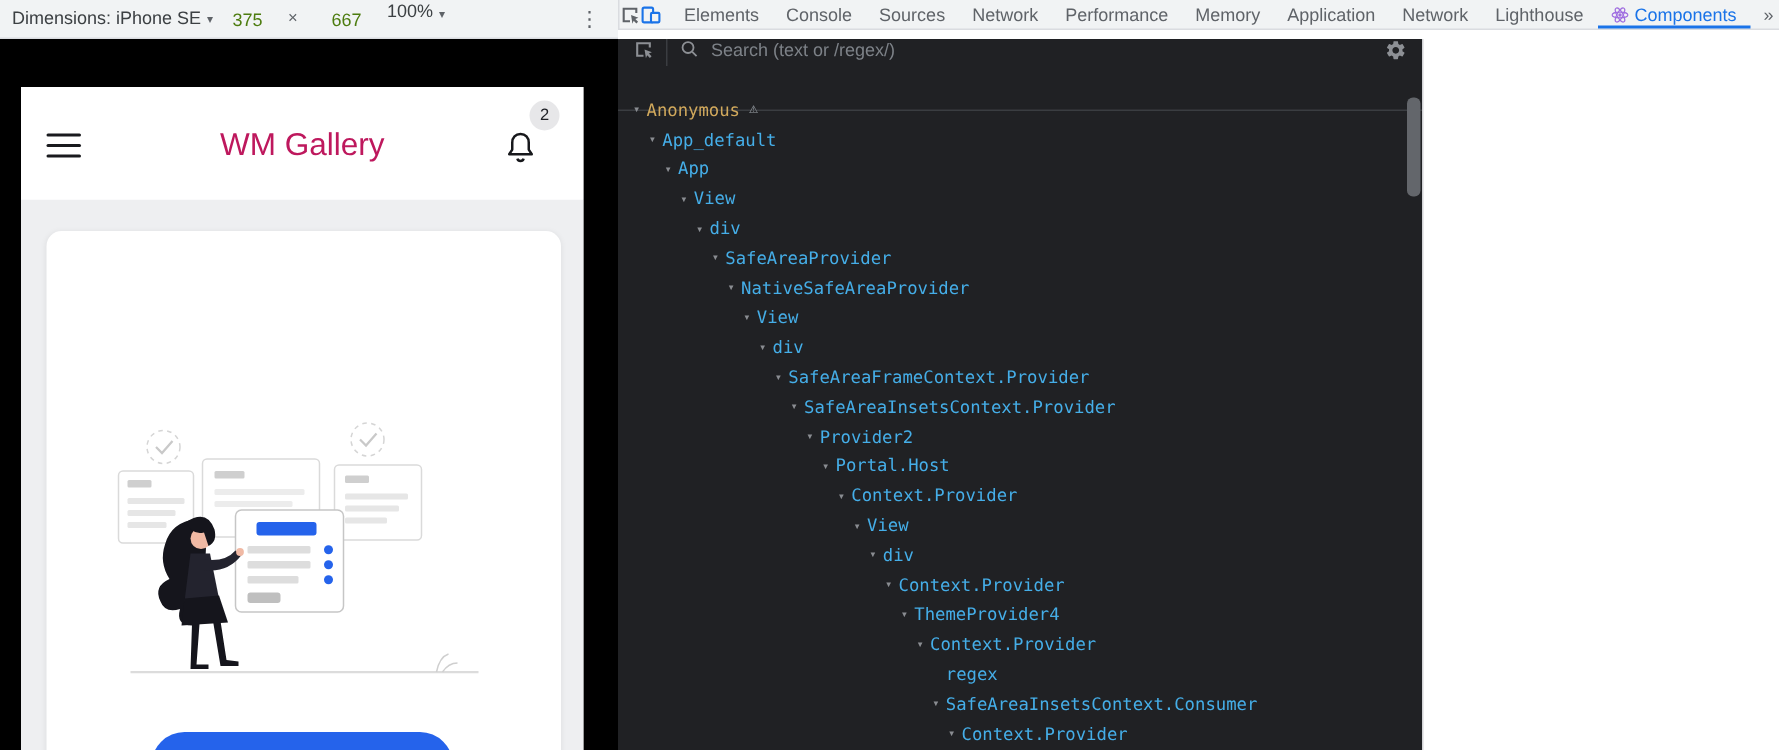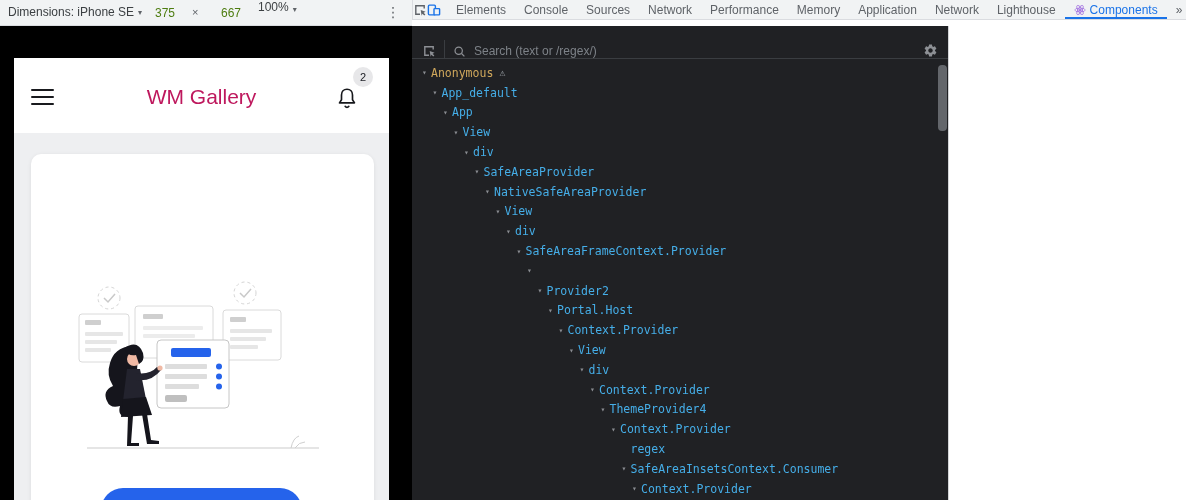--- a/index.html
+++ b/index.html
@@ -42,21 +42,21 @@
   .tb-icon{width:28px;display:flex;align-items:center;justify-content:center;color:#5f6368}
   .tb-icon.blue{color:var(--accent-blue,#1a73e8)}
   .tb-sep{width:1px;height:15px;background:#cdced2;margin:auto 3px}
   .tabs{display:flex;align-items:stretch;height:100%}
   .tab{display:flex;align-items:center;padding:0 9px;font-size:12px;color:#5f6368;white-space:nowrap;cursor:default}
   .tab.active{color:var(--accent-blue,#1a73e8);box-shadow:inset 0 -2px 0 var(--accent-blue,#1a73e8)}
   .more{margin-left:auto;display:flex;align-items:center;padding:0 9px;color:#5f6368;font-size:12px}
 
   
   .cpanel{position:absolute;left:0;top:26px;width:536px;height:474px;background:var(--panel-bg,#202124)}
-  .cp-toolbar{height:33px;border-bottom:1px solid #3a3d41;display:flex;align-items:flex-end;padding:0 10px;gap:8px}
+  .cp-toolbar{height:48px;border-bottom:1px solid #3a3d41;display:flex;align-items:flex-start;padding:0 10px;gap:8px}
   .cp-icon{display:flex;align-items:center;color:#8d9095}
   .cp-sep{width:1px;height:18px;background:#3a3d41}
   .cp-search{flex:1;background:transparent;border:none;outline:none;color:#e8eaed;font-size:12px;
              font-family:"Liberation Sans",sans-serif}
   .cp-search::placeholder{color:#7d8288}
   .tree{position:absolute;left:0;right:12px;top:37px;bottom:0;overflow:hidden;
         font-family:"DejaVu Sans Mono",monospace;font-size:11.5px}
   .trow{display:flex;align-items:center;height:19.8px;white-space:nowrap}
   .arrow{flex:0 0 13px;width:13px;text-align:center;font-size:8px;color:#8a8d92}
   .tname{color:var(--tree-text,#45aee8)}
@@ -282,20 +282,21 @@
           <div class="trow" style="padding-left: 90px;">
             <span class="arrow">▾</span>
             <span class="tname">div</span>
           </div>
           <div class="trow" style="padding-left: 100.5px;">
             <span class="arrow">▾</span>
             <span class="tname">SafeAreaFrameContext.Provider</span>
           </div>
           <div class="trow" style="padding-left: 111px;">
             <span class="arrow">▾</span>
+            <span class="tname">SafeAreaInsetsContext.Provider</span>
           </div>
           <div class="trow" style="padding-left: 121.5px;">
             <span class="arrow">▾</span>
             <span class="tname">Provider2</span>
           </div>
           <div class="trow" style="padding-left: 132px;">
             <span class="arrow">▾</span>
             <span class="tname">Portal.Host</span>
           </div>
           <div class="trow" style="padding-left: 142.5px;">

